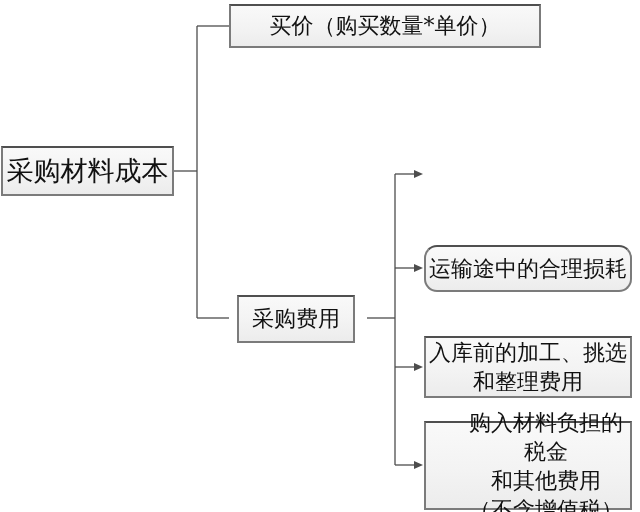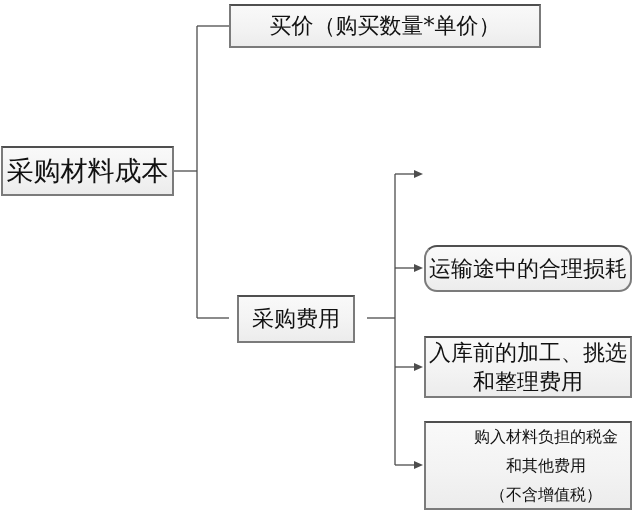--- a/index.html
+++ b/index.html
@@ -38,21 +38,21 @@
     white-space: pre-line;
     display: block;
     width: 100%;
   }
   .node-root   { left: 1px;   top: 146px; width: 173px; height: 50px; font-size: 27px; }
   .node-top    { left: 229px; top: 4px;   width: 312px; height: 44px; font-size: 22px; }
   .node-mid    { left: 237px; top: 295px; width: 118px; height: 48px; font-size: 22px; }
   .node-leaf-1 { left: 424px; top: 151px; width: 208px; height: 47px; font-size: 22px; }
   .node-leaf-2 { left: 424px; top: 245px; width: 208px; height: 47px; font-size: 22px; border-radius: 13px; }
   .node-leaf-3 { left: 424px; top: 336px; width: 208px; height: 62px; font-size: 22px; line-height: 29px; }
-  .node-leaf-4 { left: 424px; top: 421px; width: 208px; height: 89px; font-size: 16px; line-height: 29px; padding-left: 36px; }
+  .node-leaf-4 { left: 424px; top: 421px; width: 208px; height: 89px; font-size: 22px; line-height: 29px; padding-left: 36px; }
 </style>
 </head>
 <body>
 
 <div class="stage">
 
   <svg class="connectors" viewBox="0 0 640 512" xmlns="http://www.w3.org/2000/svg">
     <defs>
       <marker id="arrow" markerWidth="9" markerHeight="8" refX="1" refY="4" orient="auto" markerUnits="userSpaceOnUse">
         <path d="M0,0 L9,4 L0,8 Z" fill="#4d4d4d"></path>

